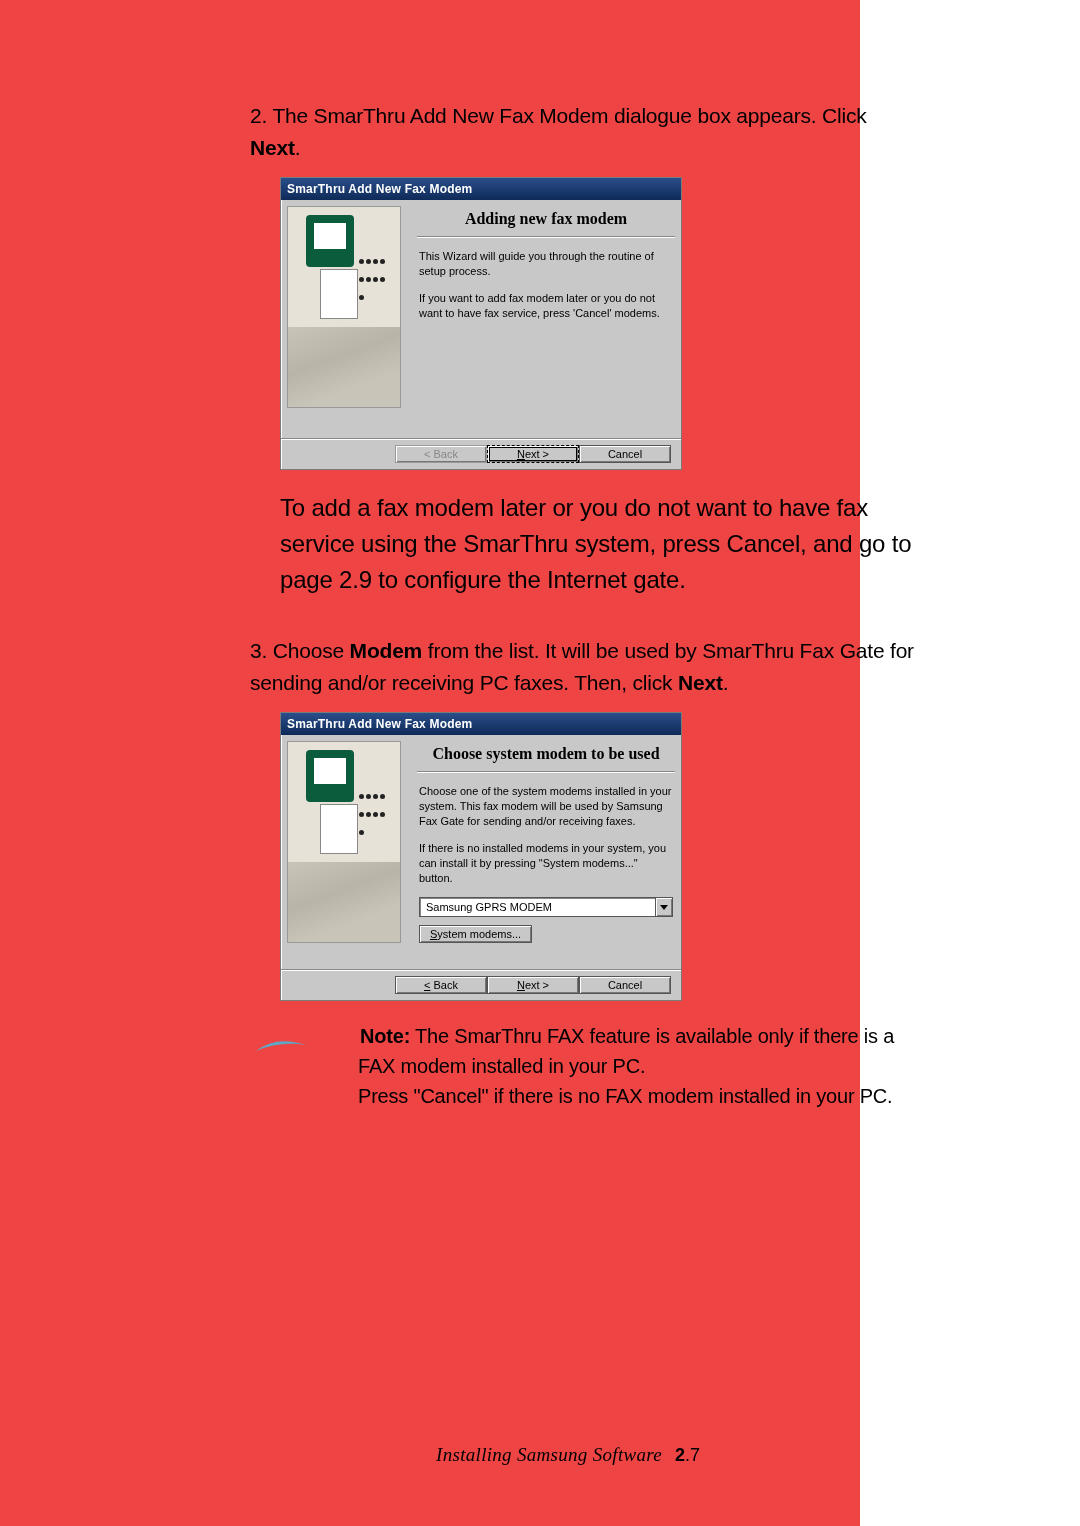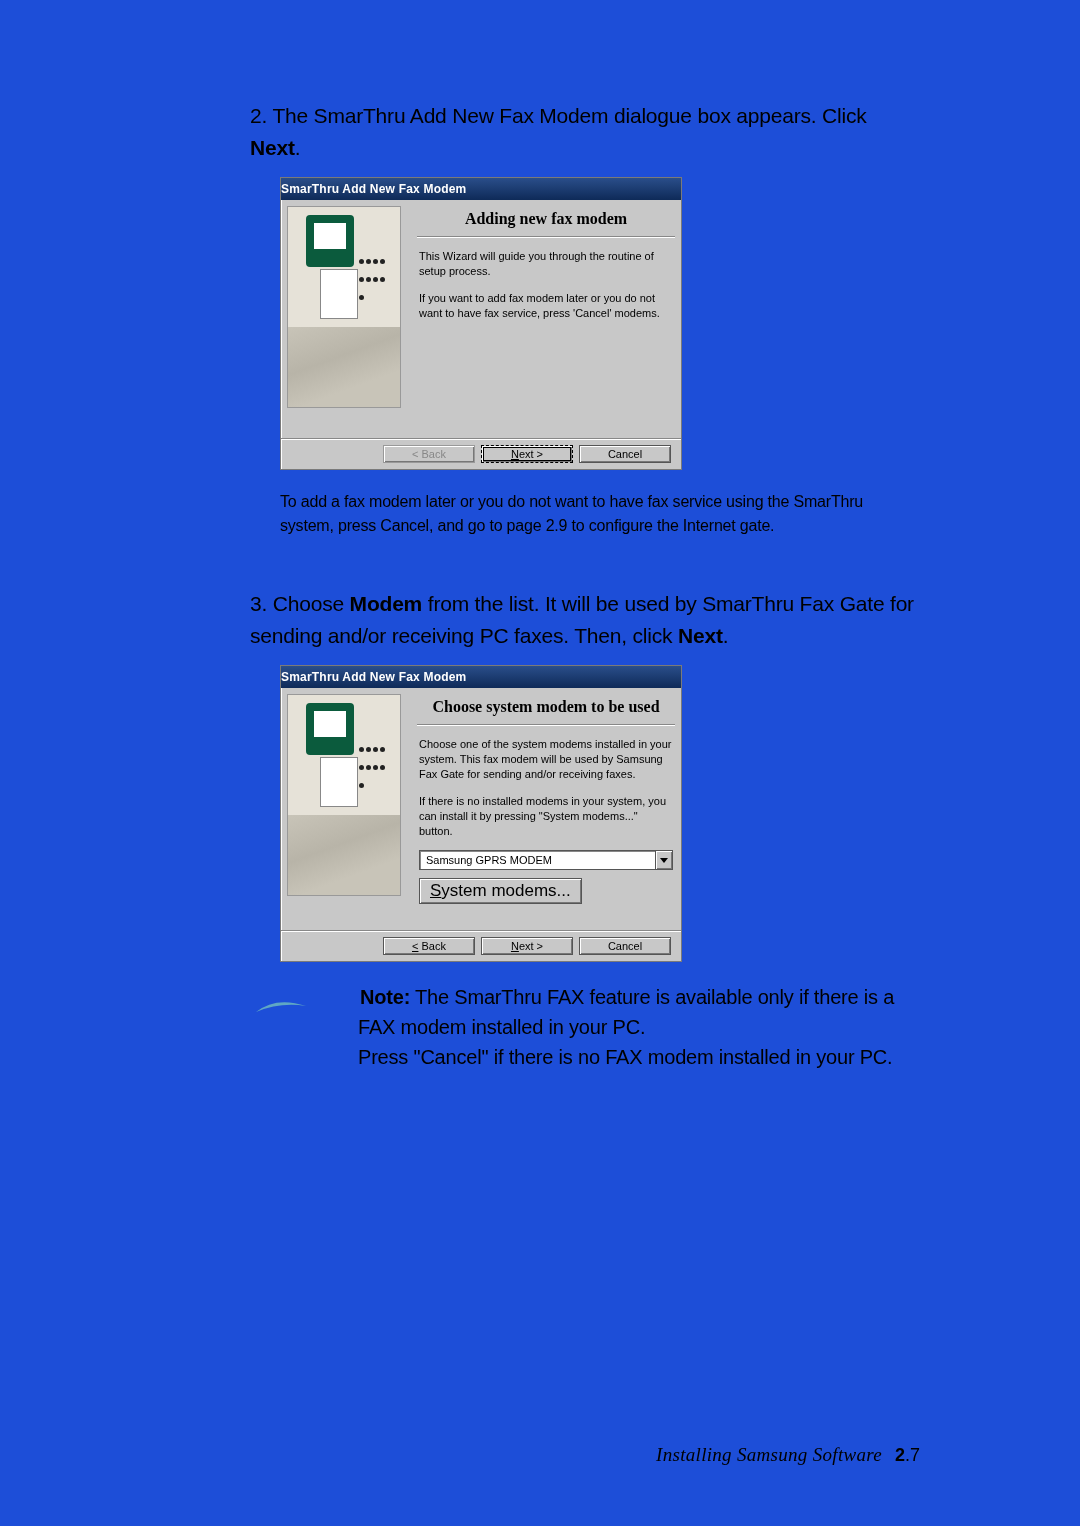--- a/index.html
+++ b/index.html
@@ -1,45 +1,45 @@
 <!DOCTYPE html>
 <html><head>
 <meta charset="utf-8">
 <style>
   html,body{margin:0;padding:0;background:#fff;font-family:Arial,Helvetica,sans-serif;color:#000}
-  .page{width:1080px;height:1526px;position:relative;background:#1d4ed8}
+  .page{width:860px;height:1526px;position:relative;background:#ef4444}
   .content{position:absolute;left:250px;top:100px;width:670px}
   .step{font-size:21px;line-height:1.5;margin-bottom:14px;letter-spacing:-0.2px}
   .bold{font-weight:700}
   .dialog{width:400px;margin:8px 0 20px 30px;background:#c8c8c8;border:1px solid #7a7a7a;box-shadow:1px 1px 0 #fff inset}
-  .dlg-title{background:#1a3e7a;background:linear-gradient(#2a4e8a,#0e2a58);color:#fff;font-size:12px;font-weight:700;padding:4px 0;letter-spacing:0.2px}
+  .dlg-title{background:#1a3e7a;background:linear-gradient(#2a4e8a,#0e2a58);color:#fff;font-size:12px;font-weight:700;padding:4px 6px;letter-spacing:0.2px}
   .dlg-body{display:flex;padding:6px;gap:16px}
   .sideimg{width:112px;height:200px;background:#e6e2d8;border:1px solid #999;position:relative;overflow:hidden}
   
   .sideimg .big{position:absolute;left:18px;top:8px;width:48px;height:52px;background:#0b5b3d;border-radius:4px}
   .sideimg .screen{position:absolute;left:26px;top:16px;width:32px;height:26px;background:#fff}
   .sideimg .page1{position:absolute;left:32px;top:62px;width:36px;height:48px;background:#fff;border:1px solid #888}
   .sideimg .kb{position:absolute;left:70px;top:44px;width:34px;height:20px}
   .sideimg .kb span{display:inline-block;width:5px;height:5px;background:#222;border-radius:50%;margin:1px}
   .sideimg .wash{position:absolute;left:0;top:120px;right:0;bottom:0;background:linear-gradient(160deg,#c8c4b8 0%,#b8b4a8 40%,#c8c4b8 70%)}
   .dlg-right{flex:1;font-size:11px;color:#000}
   .dlg-h{font-family:Georgia,serif;font-weight:700;font-size:16px;text-align:center;margin:4px 0 8px}
   .dlg-p{font-size:11px;line-height:1.35;margin:12px 2px}
   .dlg-sep{height:1px;background:#888;margin:4px 0 6px;box-shadow:0 1px 0 #fff}
-  .dlg-btnrow{display:flex;justify-content:flex-end;gap:6px;padding:6px 10px;border-top:1px solid #888;box-shadow:0 1px 0 #fff inset}
+  .dlg-btnrow{display:flex;justify-content:flex-end;padding:6px 10px;border-top:1px solid #888;box-shadow:0 1px 0 #fff inset}
   .winbtn{min-width:70px;font-size:11px;padding:2px 10px;background:#c8c8c8;border:1px solid #555;box-shadow:1px 1px 0 #fff inset,-1px -1px 0 #777 inset;text-align:center}
   .winbtn.disabled{color:#888;border-color:#999}
   .winbtn.focus{border:1px dashed #000;outline:1px solid #000;outline-offset:-3px}
   .underline-first::first-letter{text-decoration:underline}
   .combo{display:flex;align-items:center;border:1px solid #555;background:#fff;box-shadow:1px 1px 0 #888 inset;margin:6px 2px 8px}
   .combo .val{flex:1;font-size:11px;padding:3px 6px}
   .combo .ar{width:16px;height:18px;background:#c8c8c8;border-left:1px solid #555;display:flex;align-items:center;justify-content:center;box-shadow:1px 1px 0 #fff inset,-1px -1px 0 #777 inset}
   .combo .ar::after{content:"";border-left:4px solid transparent;border-right:4px solid transparent;border-top:5px solid #000}
-  .smallbtn{display:inline-block;font-size:17px;padding:2px 10px;background:#c8c8c8;border:1px solid #555;box-shadow:1px 1px 0 #fff inset,-1px -1px 0 #777 inset;margin:0 2px}
-  .para{font-size:16px;line-height:1.5;margin:20px 0 50px 30px;letter-spacing:-0.2px}
+  .smallbtn{display:inline-block;font-size:11px;padding:2px 10px;background:#c8c8c8;border:1px solid #555;box-shadow:1px 1px 0 #fff inset,-1px -1px 0 #777 inset;margin:0 2px}
+  .para{font-size:24px;line-height:1.5;margin:20px 0 37px 30px;letter-spacing:-0.2px}
   .noteblock{margin-top:20px;font-size:20px;line-height:1.5;letter-spacing:-0.2px}
   .noteblock .swoosh{display:inline-block;width:54px;height:14px;vertical-align:middle}
   .noteblock .swoosh svg{width:54px;height:14px}
   .note-line{padding-left:108px;text-indent:-52px}
   .note-label{font-weight:700}
   .footer{position:absolute;right:160px;bottom:60px;font-size:18px}
   .footer .sect{font-family:'Comic Sans MS','Segoe Script',cursive;font-style:italic;font-size:19px;color:#000;letter-spacing:0.3px}
   .footer .chap{font-weight:700;margin-left:8px}
 </style>
 </head>

